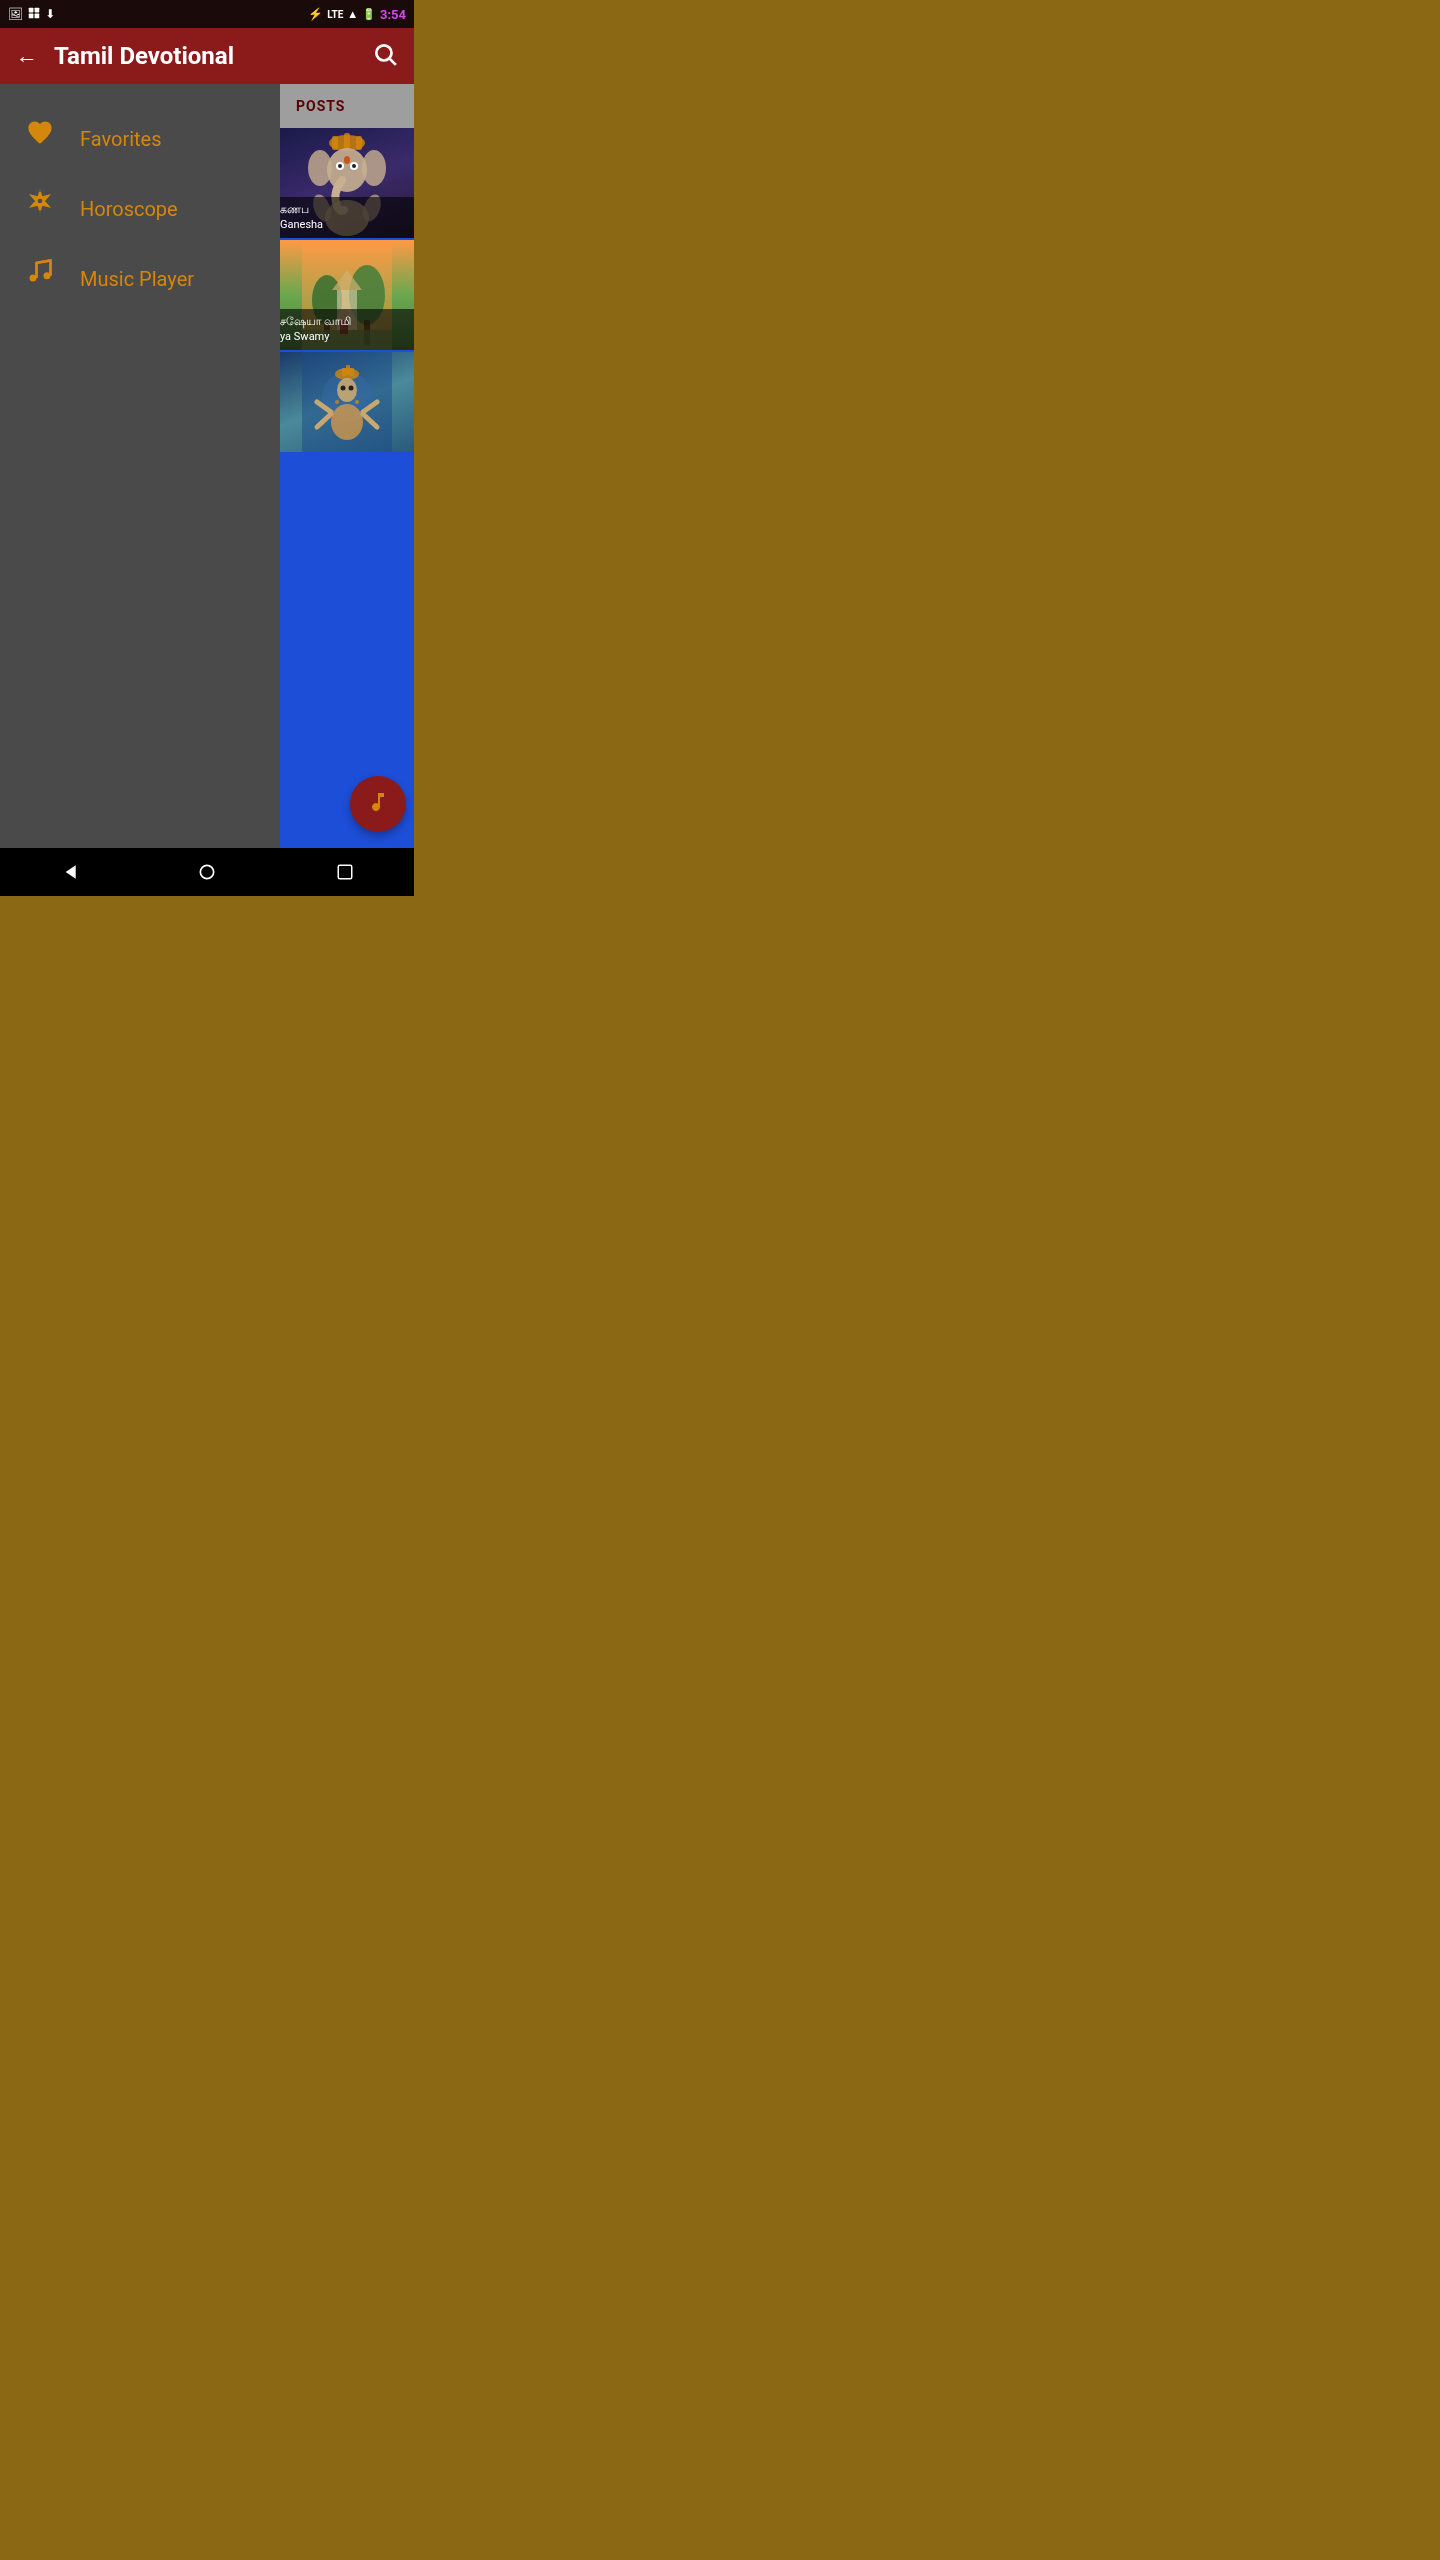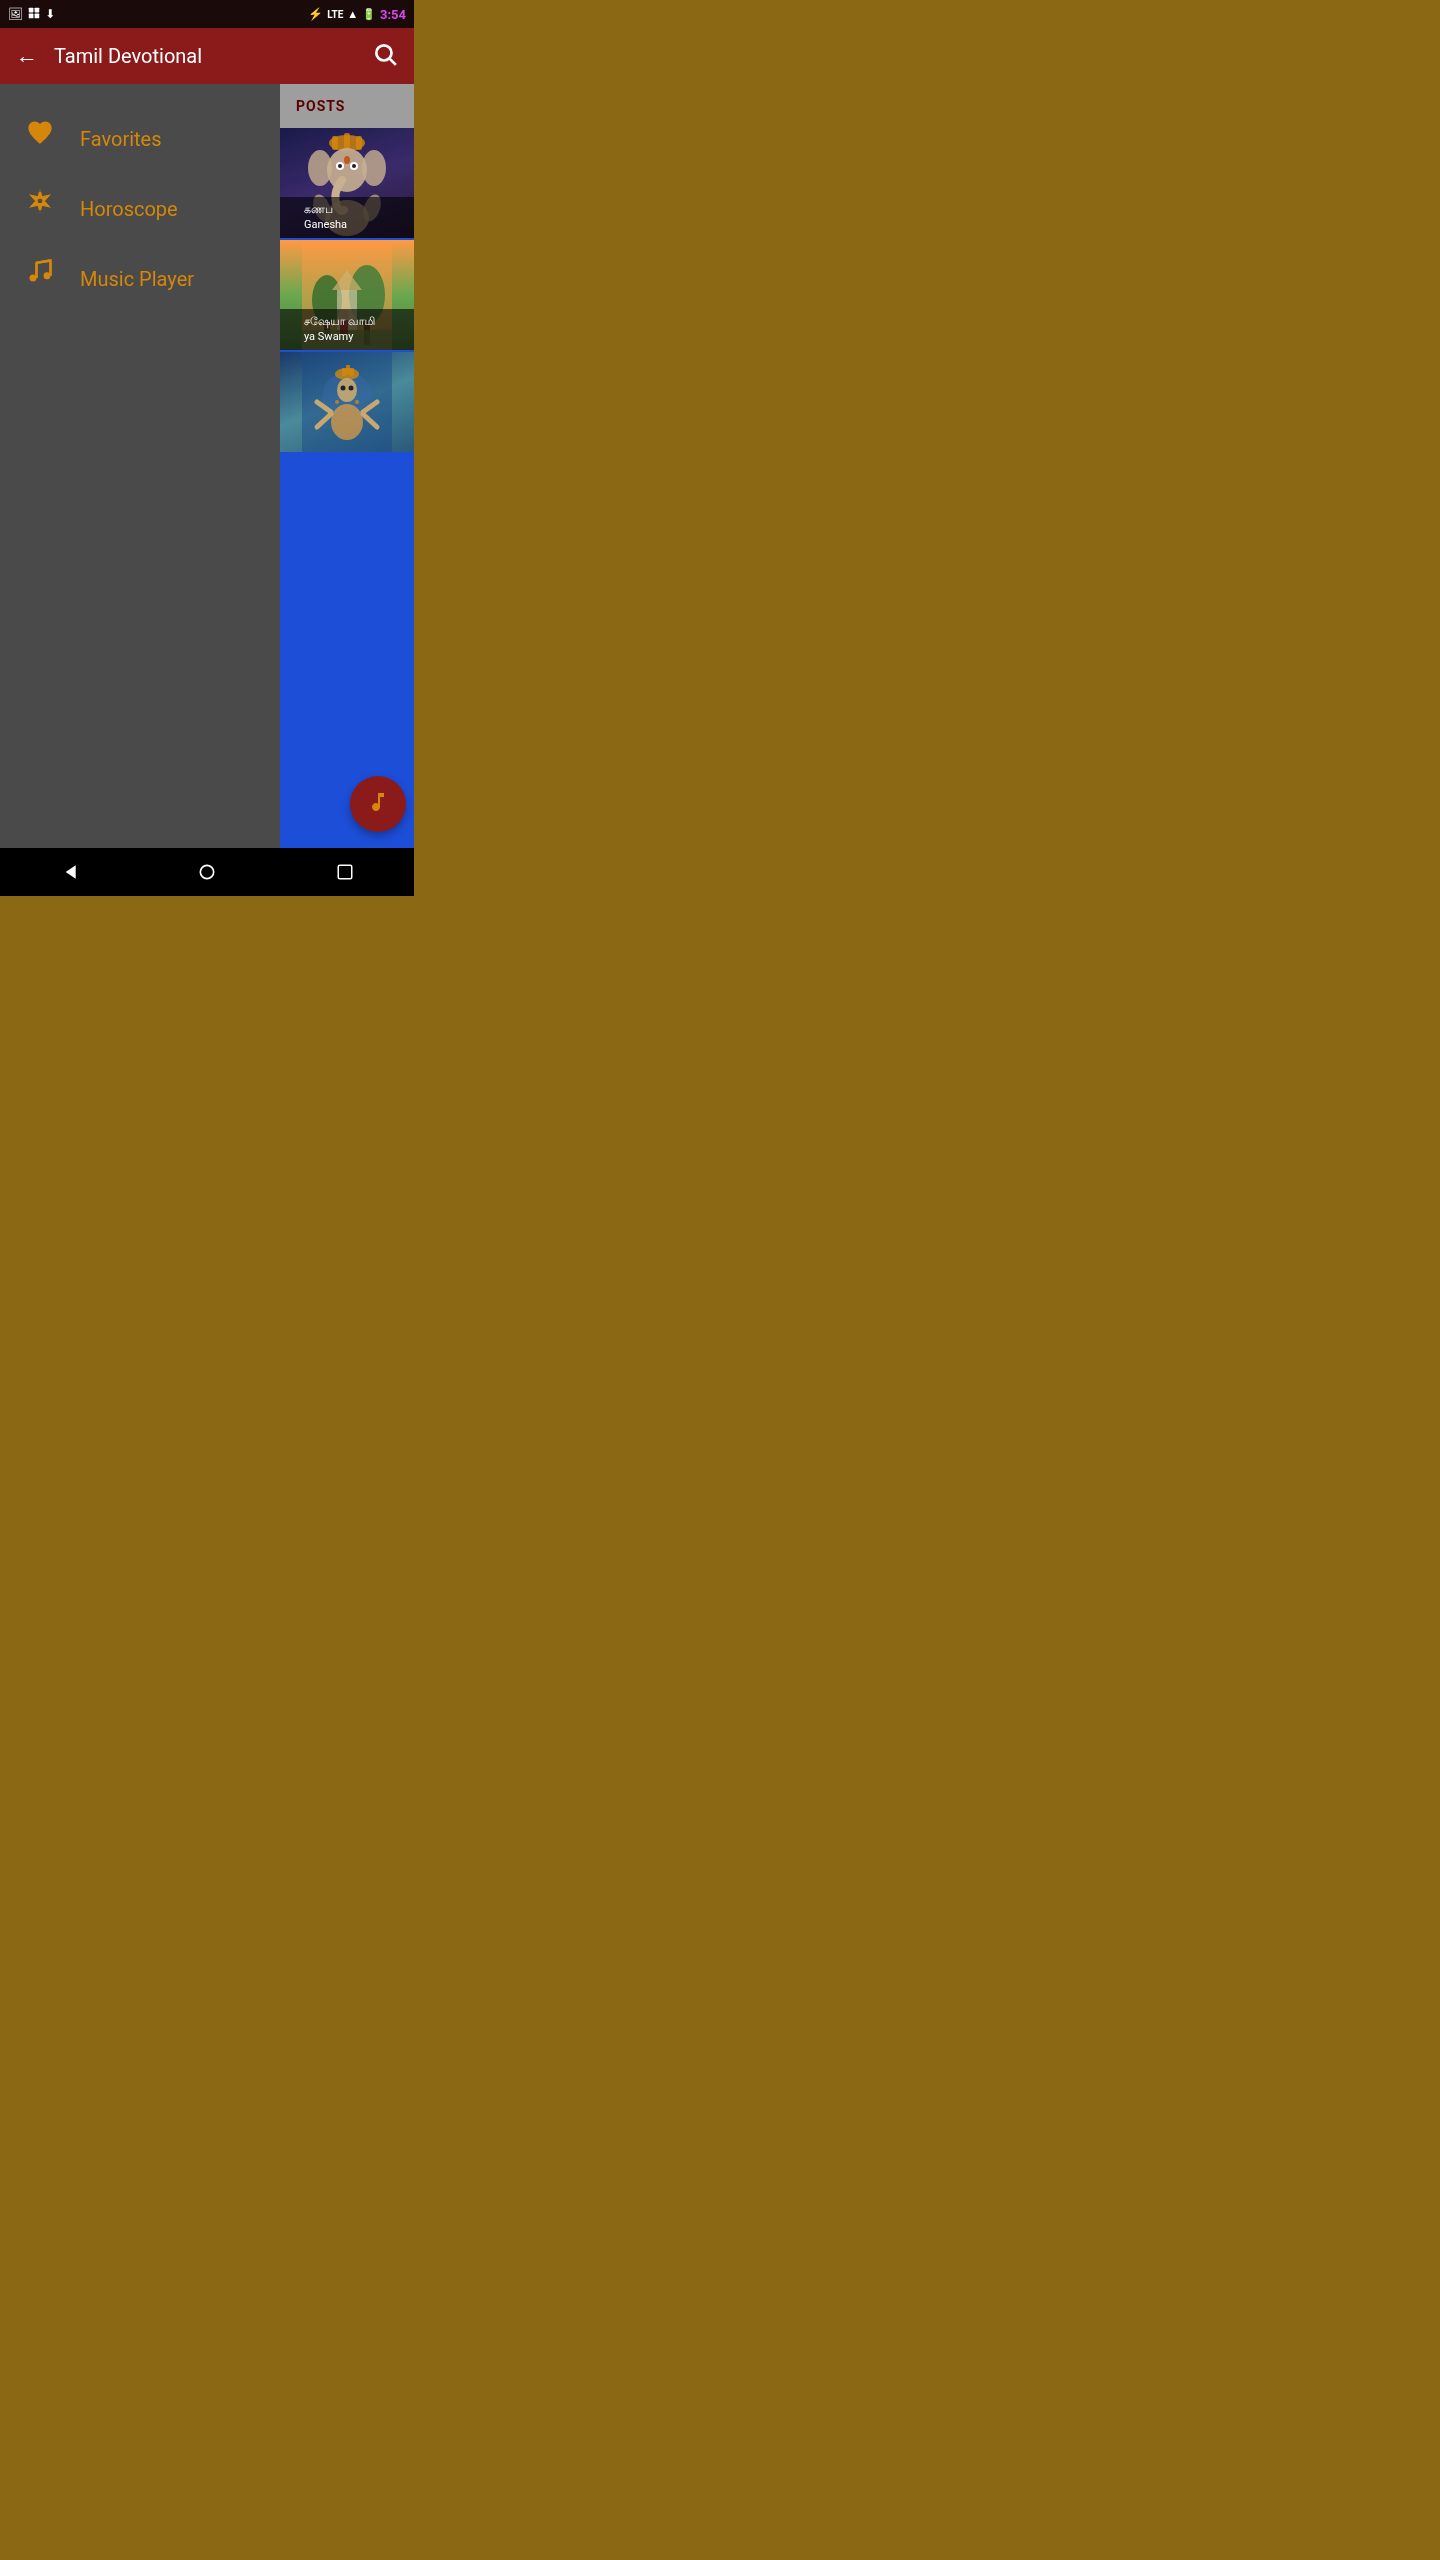--- a/index.html
+++ b/index.html
@@ -52,22 +52,22 @@
 
     .toolbar-back {
       font-size: 22px;
       cursor: pointer;
       margin-right: 16px;
       color: white;
     }
 
     .toolbar-title {
       flex: 1;
-      font-size: 20px;
-      font-weight: normal;
+      font-size: 24px;
+      font-weight: bold;
       color: white;
     }
 
     .toolbar-search {
       font-size: 22px;
       cursor: pointer;
       color: white;
     }
 
     
@@ -136,21 +136,21 @@
       overflow: hidden;
       position: relative;
     }
 
     .post-caption {
       position: absolute;
       bottom: 0;
       left: 0;
       right: 0;
       background: rgba(0,0,0,0.6);
-      padding: 6px 24px;
+      padding: 6px 0;
     }
 
     .post-caption-text {
       color: white;
       font-size: 11px;
       line-height: 1.3;
     }
 
     
     .ganesha-img {

